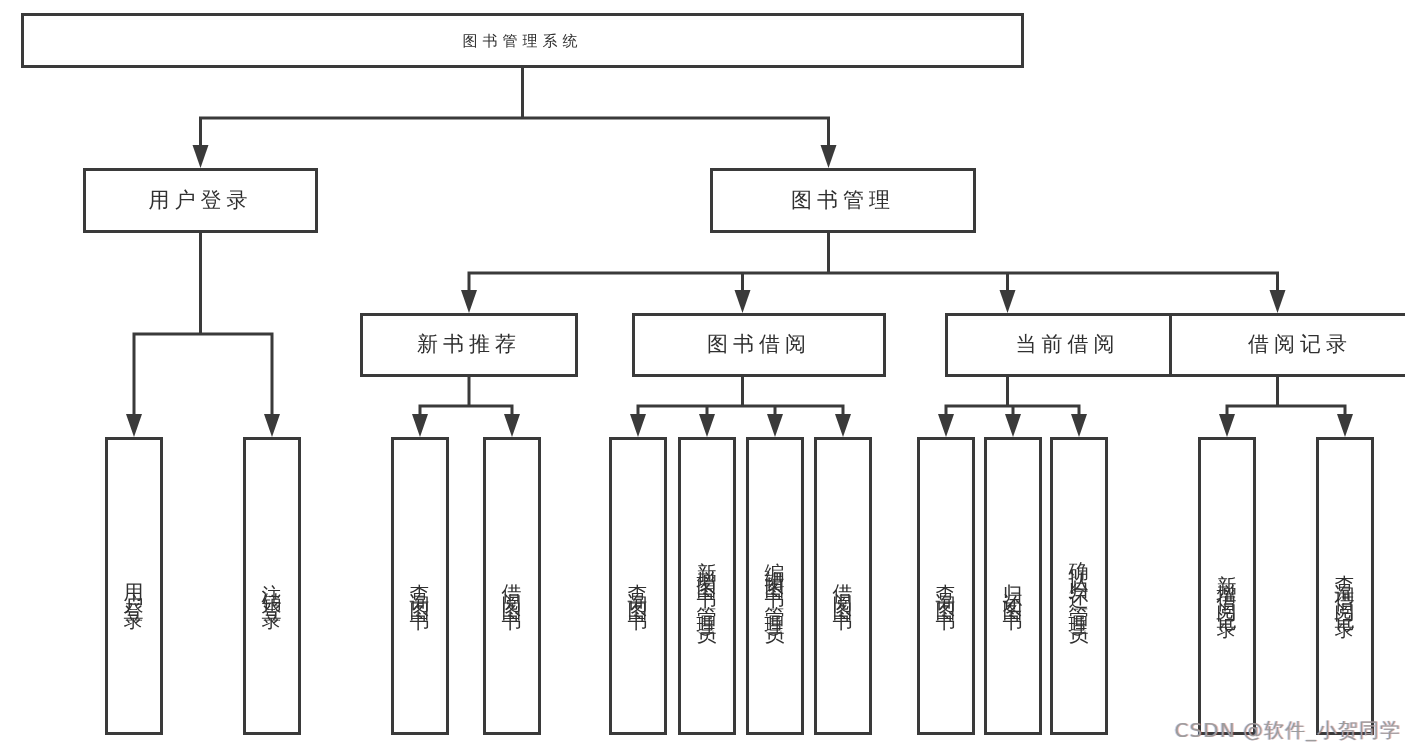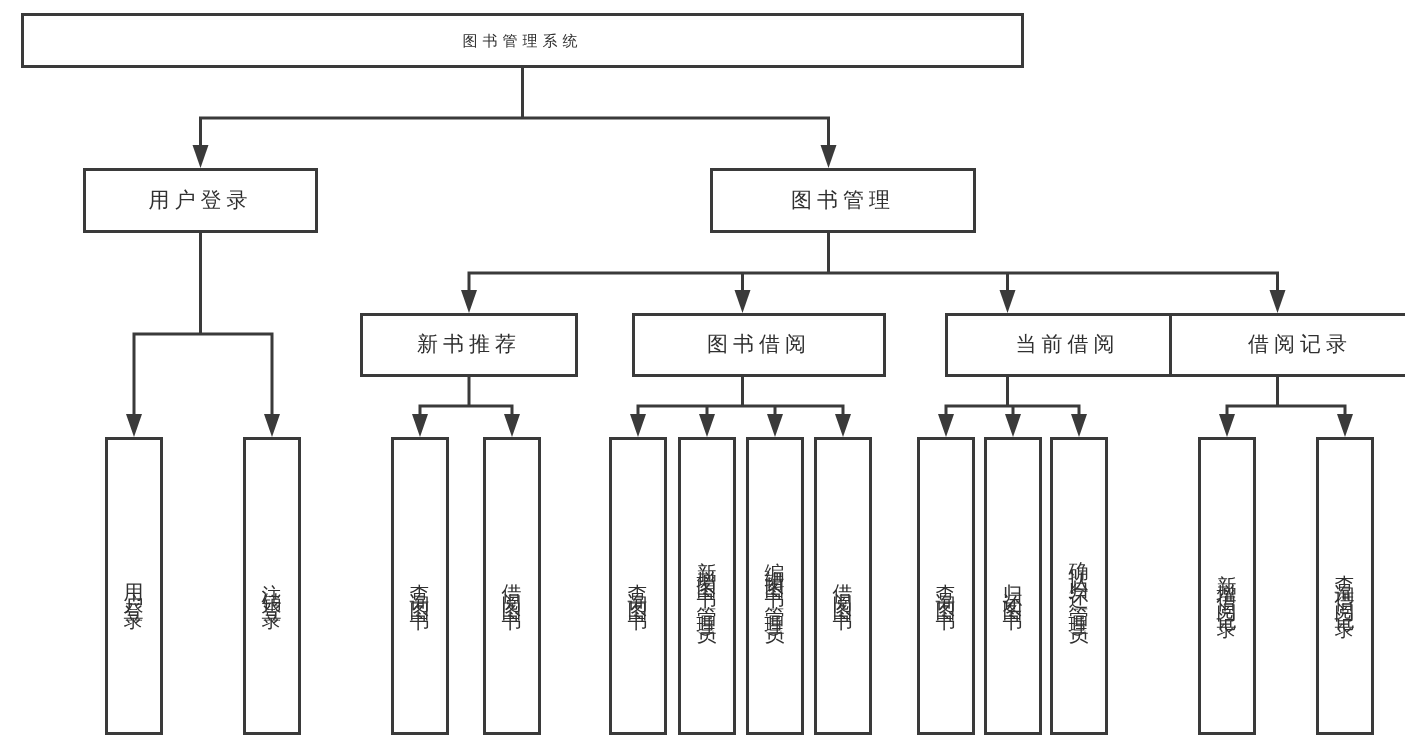--- a/index.html
+++ b/index.html
@@ -101,13 +101,14 @@
       <div class="node v" style="left: 609px; top: 437px; width: 58px; height: 298px;">查询图书</div>
       <div class="node v" style="left: 678px; top: 437px; width: 58px; height: 298px;">新增图书（管理员）</div>
       <div class="node v" style="left: 746px; top: 437px; width: 58px; height: 298px;">编辑图书（管理员）</div>
       <div class="node v" style="left: 814px; top: 437px; width: 58px; height: 298px;">借阅图书</div>
       <div class="node v" style="left: 917px; top: 437px; width: 58px; height: 298px;">查询图书</div>
       <div class="node v" style="left: 984px; top: 437px; width: 58px; height: 298px;">归还图书</div>
       <div class="node v" style="left: 1050px; top: 437px; width: 58px; height: 298px;">确认归还（管理员）</div>
       <div class="node v" style="left: 1198px; top: 437px; width: 58px; height: 298px;">新增借阅记录</div>
       <div class="node v" style="left: 1316px; top: 437px; width: 58px; height: 298px;">查询借阅记录</div>
     </div>
+  <div class="watermark">CSDN @软件_小贺同学</div>
 </div>
 
 </body></html>

